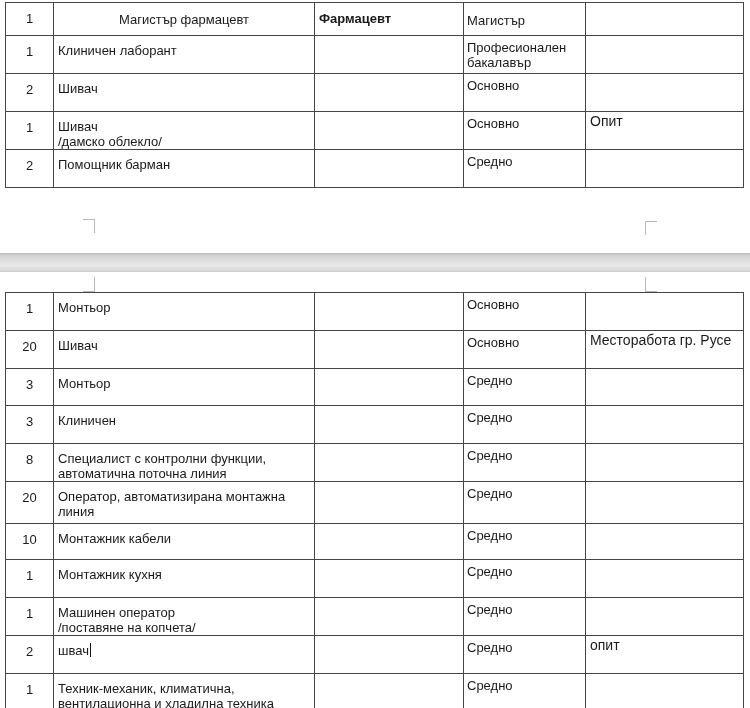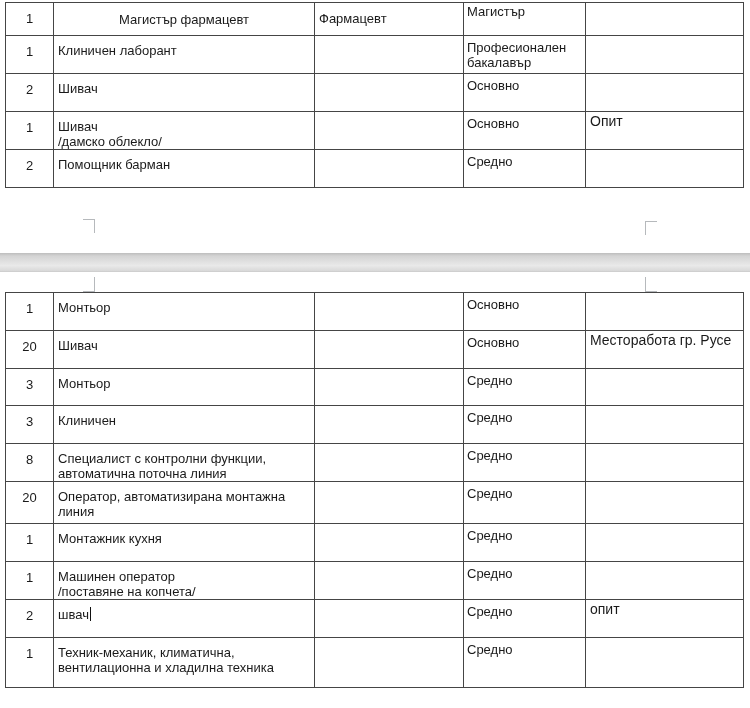--- a/index.html
+++ b/index.html
@@ -22,21 +22,21 @@
   #t0 { top: 2px; }
   #t1 { top: 292px; }
   .doc-table td {
     border: 1.5px solid #454545; vertical-align: top; overflow: hidden;
     font-size: 13px; line-height: 15px; color: #1a1a1a;
     padding: 7px 4px 0 4px; white-space: pre-line;
   }
   td.count { text-align: center; padding-top: 8px; }
   td.edu   { padding-top: 4px; padding-left: 3px; }
   td.note  { padding-top: 4px; font-size: 14px; line-height: 11px; }
-  td.flush-top { padding-top: 1px; }
+  td.flush-top { padding-top: 10px; }
   .misspelled {
     text-decoration-style: wavy;
     text-decoration-color: #c83737; text-decoration-thickness: 1px;
     text-underline-offset: 2px;
   }
   .caret {
     display: inline-block; width: 1px; height: 14px; background: #111;
     vertical-align: -2px; margin-left: 1px;
   }
   .mark { position: absolute; width: 12px; height: 14px; border: 0 solid #b6b9bc; box-sizing: border-box; }
@@ -63,21 +63,21 @@
         <col style="width: 48px;">
         <col style="width: 261px;">
         <col style="width: 149px;">
         <col style="width: 122px;">
         <col style="width: 158px;">
       </colgroup>
       <tbody>
         <tr style="height: 33px;">
           <td class="count">1</td>
           <td class="title" style="padding-top: 9px; text-align: center;">Магистър фармацевт</td>
-          <td class="prof" style="padding-top: 8px;">Фармацевт</td>
+          <td class="prof" style="padding-top: 8px; font-weight: bold;">Фармацевт</td>
           <td class="edu flush-top">Магистър</td>
           <td class="note"></td>
         </tr>
         <tr style="height: 38px;">
           <td class="count">1</td>
           <td class="title">Клиничен лаборант</td>
           <td class="prof"></td>
           <td class="edu">Професионален бакалавър</td>
           <td class="note"></td>
         </tr>
@@ -151,20 +151,27 @@
           <td class="note"></td>
         </tr>
         <tr style="height: 42px;">
           <td class="count">20</td>
           <td class="title">Оператор, автоматизирана монтажна
 линия</td>
           <td class="prof"></td>
           <td class="edu">Средно</td>
           <td class="note"></td>
         </tr>
+        <tr style="height: 36px;">
+          <td class="count">10</td>
+          <td class="title">Монтажник кабели</td>
+          <td class="prof"></td>
+          <td class="edu">Средно</td>
+          <td class="note"></td>
+        </tr>
         <tr style="height: 38px;">
           <td class="count">1</td>
           <td class="title">Монтажник кухня</td>
           <td class="prof"></td>
           <td class="edu">Средно</td>
           <td class="note"></td>
         </tr>
         <tr style="height: 37px;">
           <td class="count">1</td>
           <td class="title">Машинен оператор

